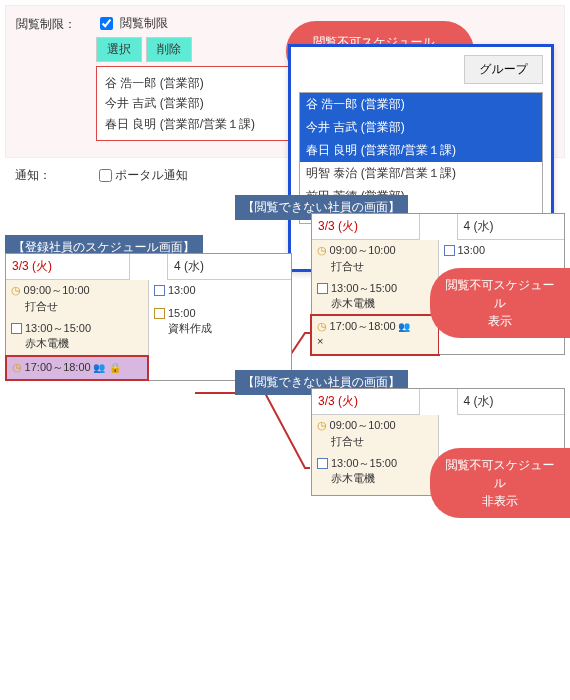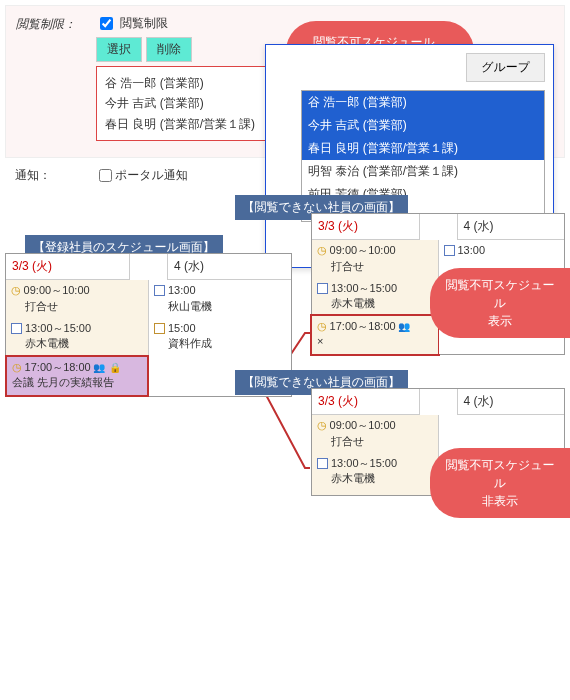--- a/index.html
+++ b/index.html
@@ -1,36 +1,36 @@
 <!DOCTYPE html>
 <html><head>
 <meta charset="utf-8">
 <style>
   body { font-family: "Hiragino Kaku Gothic Pro", "Meiryo", sans-serif; font-size: 12px; margin: 0; padding: 5px; background: #fff; color: #333; width: 560px; }
   .top-section { background: #fdf5f5; border: 1px solid #eee; padding: 8px 10px 10px; position: relative; }
   .field-row { display: flex; align-items: flex-start; margin-bottom: 6px; }
-  .field-label { width: 80px; color: #333; font-size: 12px; padding-top: 2px; font-style: italic; }
+  .field-label { width: 80px; color: #333; font-size: 12px; padding-top: 2px; }
   .checkbox-row { display: flex; align-items: center; gap: 4px; }
   .btn-small { background: #5eead4; border: 1px solid #ccc; padding: 3px 10px; font-size: 12px; cursor: pointer; color: #333; }
   .btn-row { display: flex; gap: 4px; margin-top: 4px; margin-bottom: 4px; }
   .selected-list { background: #fff; border: 1px solid #d44; width: 180px; padding: 6px 8px; line-height: 1.7; }
-  .dropdown-panel { position: absolute; top: 38px; right: 10px; background: #fff; border: 1px solid #1d4ed8; box-shadow: 0 2px 6px rgba(0,0,0,0.15); width: 260px; padding-left: 27px; }
+  .dropdown-panel { position: absolute; top: 38px; right: 10px; background: #fff; border: 3px solid #1d4ed8; box-shadow: 0 2px 6px rgba(0,0,0,0.15); width: 260px; }
   .dropdown-top { padding: 8px; text-align: right; }
   .group-btn { background: #f0f0f0; border: 1px solid #ccc; padding: 5px 14px; font-size: 12px; cursor: pointer; }
   .dropdown-list { border: 1px solid #aaa; margin: 0 8px; height: 130px; overflow: auto; background: #fff; }
   .dropdown-item { padding: 3px 6px; cursor: pointer; }
   .dropdown-item.selected { background: #2060d0; color: #fff; }
   .dropdown-bottom { padding: 10px 8px; text-align: right; display: flex; gap: 6px; justify-content: flex-end; }
   .callout { position: absolute; background: #e85a5a; color: #fff; font-size: 12px; padding: 10px 14px; border-radius: 50%/50%; line-height: 1.5; text-align: center; width: 160px; height: 40px; display: flex; align-items: center; justify-content: center; }
   .callout1 { top: 15px; left: 280px; border-radius: 40px; }
   .notify-row { padding: 8px 10px; display: flex; align-items: center; }
   .notify-label { width: 80px; }
 
   .bottom-section { position: relative; margin-top: 20px; height: 330px; }
-  .panel-label { background: #4a6a9a; color: #fff; padding: 4px 8px; font-size: 12px; display: inline-block; margin-left: 20px; }
+  .panel-label { background: #4a6a9a; color: #fff; padding: 4px 8px; font-size: 12px; display: inline-block; }
   .schedule-panel { border: 1px solid #999; background: #fff; position: absolute; }
   .panel1 { left: 0; top: 40px; width: 285px; }
   .panel2 { right: 0; top: 0; width: 252px; }
   .panel3 { right: 0; top: 175px; width: 252px; }
   .panel-header-row { display: flex; }
   .day-col-h { flex: 1; border-right: 1px solid #ccc; border-bottom: 1px solid #ccc; padding: 4px 6px; font-size: 12px; }
   .day-col-h:last-child { border-right: none; margin-left: 37px; }
   .tue-h { background: #fff; color: #c00; }
   .wed-h { background: #fff; color: #333; border-left: 1px solid #ccc;}
   .schedule-body { display: flex; }
@@ -138,30 +138,28 @@
             </div>
           <div class="desc">赤木電機</div>
         </div>
         <div class="sched-item highlight-restricted">
           <div class="time-line">
               <span class="clock">◷</span>
               <span>17:00～18:00</span> 
               <span class="person"></span> 
               <span class="lock"></span>
             </div>
-          <div style="font-size:11px;">会議 先月の実績報告</div>
         </div>
       </div>
       <div class="day-col wed-body">
         <div class="sched-item">
           <div class="time-line">
               <span class="box-blue"></span>
               <span>13:00</span>
             </div>
-          <div class="desc">秋山電機</div>
         </div>
         <div class="sched-item">
           <div class="time-line">
               <span class="box-yellow"></span>
               <span>15:00</span>
             </div>
           <div class="desc">資料作成</div>
         </div>
       </div>
     </div>

